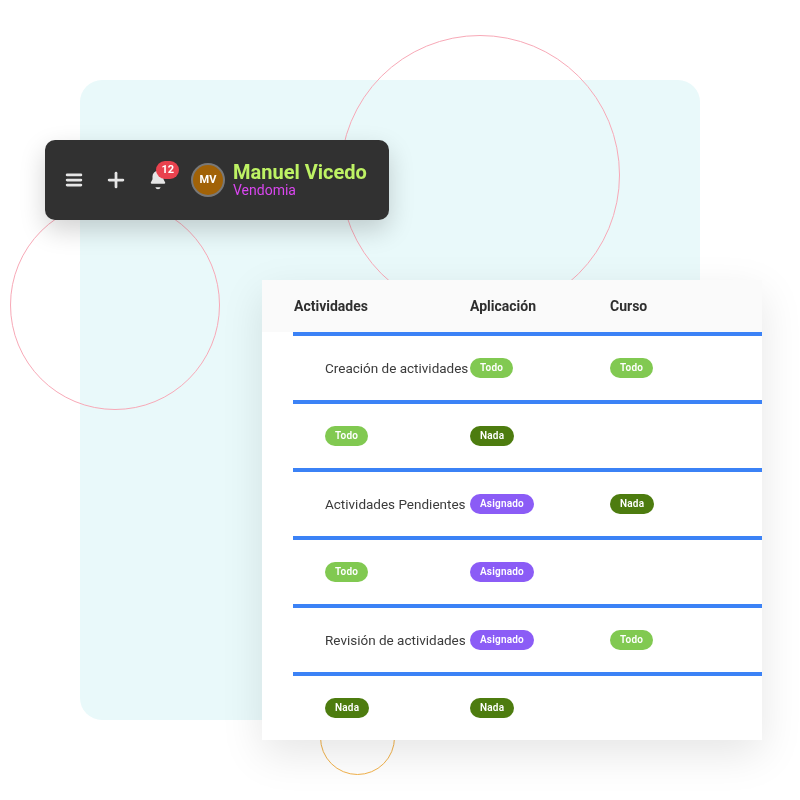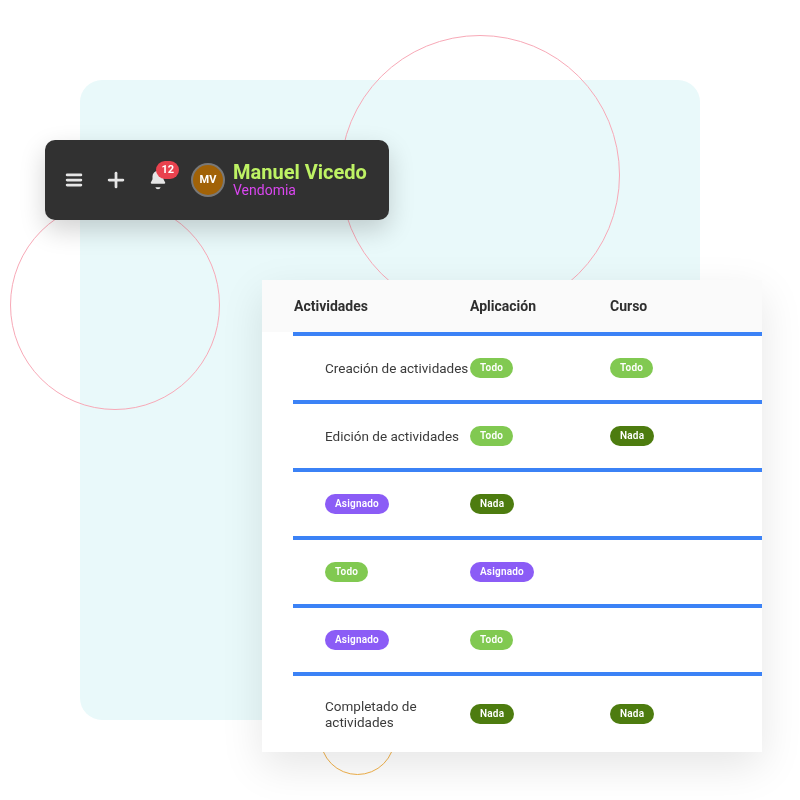--- a/index.html
+++ b/index.html
@@ -162,35 +162,35 @@
       <div>Aplicación</div>
       <div>Curso</div>
     </div>
 
     <div class="row">
       <div>Creación de actividades</div>
       <div><span class="pill todo">Todo</span></div>
       <div><span class="pill todo">Todo</span></div>
     </div>
     <div class="row">
-      <div>Edición de actividades</div>
       <div><span class="pill todo">Todo</span></div>
       <div><span class="pill nada">Nada</span></div>
     </div>
     <div class="row">
+      <div>Actividades Pendientes</div>
       <div><span class="pill asignado">Asignado</span></div>
       <div><span class="pill nada">Nada</span></div>
     </div>
     <div class="row">
       <div><span class="pill todo">Todo</span></div>
       <div><span class="pill asignado">Asignado</span></div>
     </div>
     <div class="row">
+      <div>Revisión de actividades</div>
       <div><span class="pill asignado">Asignado</span></div>
       <div><span class="pill todo">Todo</span></div>
     </div>
     <div class="row">
-      <div>Completado de actividades</div>
       <div><span class="pill nada">Nada</span></div>
       <div><span class="pill nada">Nada</span></div>
     </div>
   </div>
 </div>
 
 </body></html>

